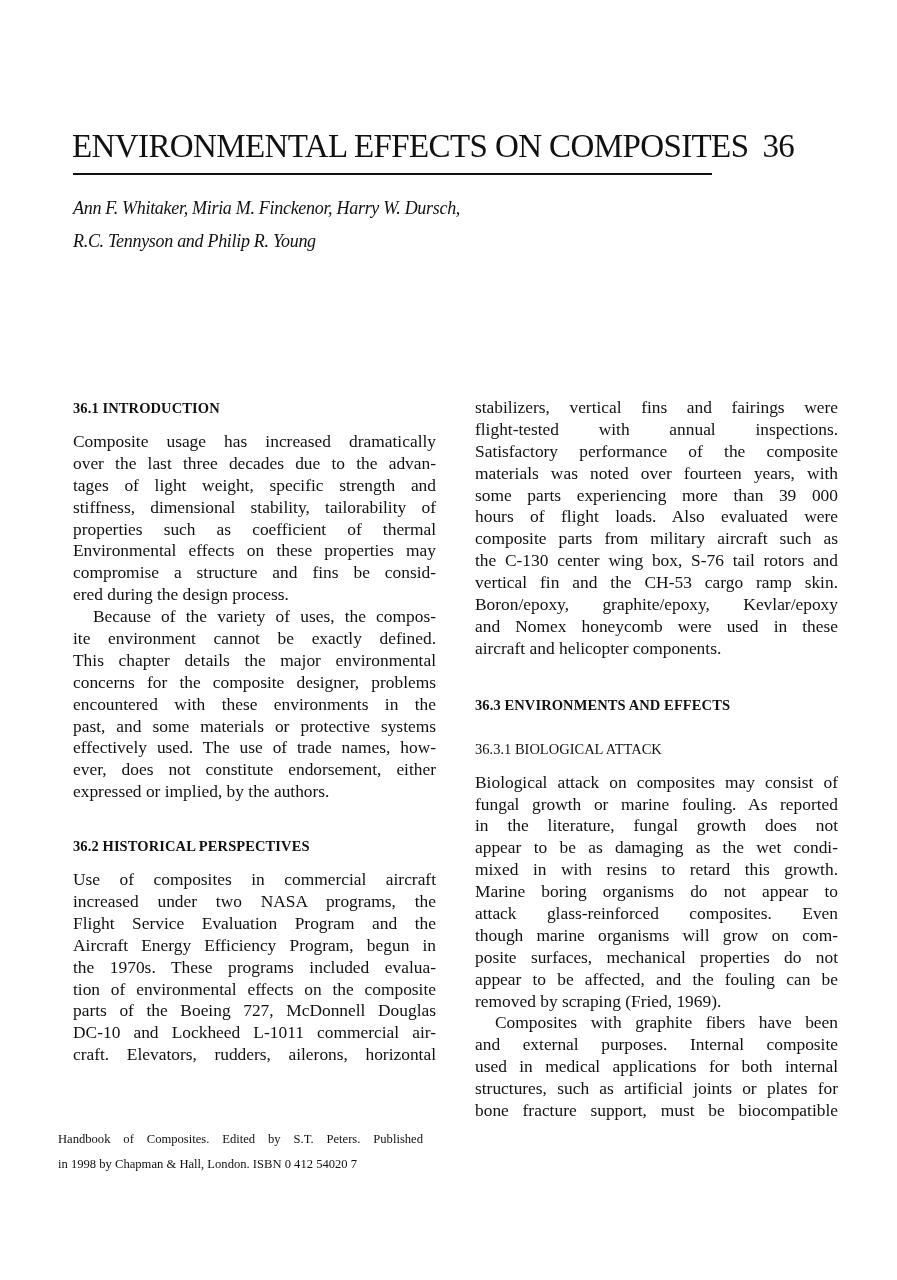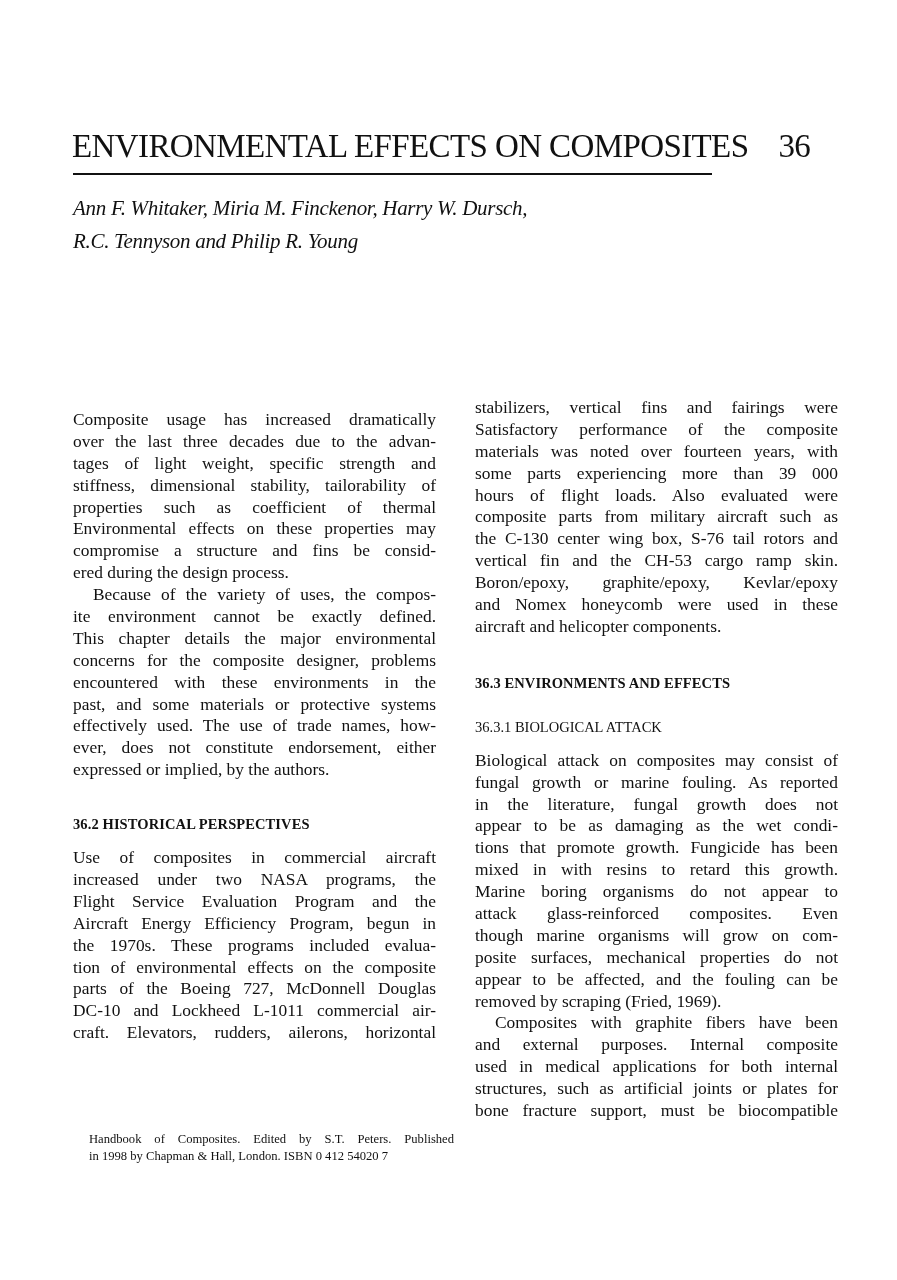--- a/index.html
+++ b/index.html
@@ -1,51 +1,52 @@
 <!DOCTYPE html>
 <html><head>
 <meta charset="utf-8">
 <style>
   html, body { margin:0; padding:0; background:#ffffff; }
   body { width:897px; height:1280px; position:relative; overflow:hidden;
          font-family:"Liberation Serif","DejaVu Serif",serif; color:#111; }
   .title { position:absolute; left:72px; top:128px; font-size:33px; letter-spacing:-0.6px;
            white-space:nowrap; line-height:36px; }
-  .title .num { margin-left:30px; }
+  .title .num { margin-left:14px; }
   .rule { position:absolute; left:73px; top:173px; width:639px; height:1.5px; background:#111; }
-  .authors { position:absolute; left:73px; top:192px; font-size:21px; font-style:italic;
+  .authors { position:absolute; left:73px; top:192px; font-size:18px; font-style:italic;
              line-height:33px; letter-spacing:-0.3px; }
   .authors div { white-space:nowrap; }
   .col { position:absolute; width:363px; font-size:17.4px; line-height:21.9px; }
   .col.left { left:73px; top:397px; }
   .col.right { left:475px; top:397px; }
   .line { display:block; text-align:justify; text-align-last:justify; white-space:nowrap;
           height:21.9px; overflow:visible; }
   .line.last { text-align-last:left; }
   .line.indent { padding-left:20px; }
   .h2 { font-weight:bold; font-size:14.5px; letter-spacing:0.1px; height:22px; line-height:22px; white-space:nowrap; }
   .h3 { font-size:14.5px; height:22px; line-height:22px; white-space:nowrap; }
   .gap-after-h { height:12px; }
   .gap-section { height:32px; }
-  .footnote { position:absolute; left:89px; top:1131px; font-size:12.6px; line-height:17px; width:365px; }
+  .footnote { position:absolute; left:58px; top:1131px; font-size:12.6px; line-height:17px; width:365px; }
   .footnote .line { height:17px; }
 </style>
 </head>
 <body>
 
 <div class="title">
   <span>ENVIRONMENTAL EFFECTS ON COMPOSITES</span><span class="num">36</span>
 </div>
 <div class="rule"></div>
 <div class="authors">
   <div>Ann F. Whitaker, Miria M. Finckenor, Harry W. Dursch,</div>
   <div>R.C. Tennyson and Philip R. Young</div>
 </div>
 
 <div class="col left">
+  <div class="h2">36.1 INTRODUCTION</div>
   <div class="gap-after-h"></div>
   <div>
     <span class="line">Composite usage has increased dramatically</span>
     <span class="line">over the last three decades due to the advan-</span>
     <span class="line">tages of light weight, specific strength and</span>
     <span class="line">stiffness, dimensional stability, tailorability of</span>
     <span class="line">properties such as coefficient of thermal</span>
     <span class="line">Environmental effects on these properties may</span>
     <span class="line">compromise a structure and fins be consid-</span>
     <span class="line last">ered during the design process.</span>
@@ -72,26 +73,27 @@
     <span class="line">the 1970s. These programs included evalua-</span>
     <span class="line">tion of environmental effects on the composite</span>
     <span class="line">parts of the Boeing 727, McDonnell Douglas</span>
     <span class="line">DC-10 and Lockheed L-1011 commercial air-</span>
     <span class="line">craft. Elevators, rudders, ailerons, horizontal</span>
   </div>
 </div>
 
 <div class="footnote">
   <span class="line">Handbook of Composites. Edited by S.T. Peters. Published</span>
-  <span class="line" style="text-align-last:left;">in 1998 by Chapman &amp; Hall, London. ISBN 0 412 54020 7</span>
+  <span class="line" style="text-align-last:left;margin-top:8px;">in 1998 by Chapman &amp; Hall, London. ISBN 0 412 54020 7</span>
 </div>
 
 <div class="col right">
   <div>
     <span class="line">stabilizers, vertical fins and fairings were</span>
+    <span class="line">flight-tested with annual inspections.</span>
     <span class="line">Satisfactory performance of the composite</span>
     <span class="line">materials was noted over fourteen years, with</span>
     <span class="line">some parts experiencing more than 39 000</span>
     <span class="line">hours of flight loads. Also evaluated were</span>
     <span class="line">composite parts from military aircraft such as</span>
     <span class="line">the C-130 center wing box, S-76 tail rotors and</span>
     <span class="line">vertical fin and the CH-53 cargo ramp skin.</span>
     <span class="line">Boron/epoxy, graphite/epoxy, Kevlar/epoxy</span>
     <span class="line">and Nomex honeycomb were used in these</span>
     <span class="line last">aircraft and helicopter components.</span>
@@ -99,21 +101,20 @@
   <div class="gap-section" style="height:34px;"></div>
   <div class="h2">36.3 ENVIRONMENTS AND EFFECTS</div>
   <div style="height:22px;"></div>
   <div class="h3">36.3.1 BIOLOGICAL ATTACK</div>
   <div class="gap-after-h"></div>
   <div>
     <span class="line">Biological attack on composites may consist of</span>
     <span class="line">fungal growth or marine fouling. As reported</span>
     <span class="line">in the literature, fungal growth does not</span>
     <span class="line">appear to be as damaging as the wet condi-</span>
-    <span class="line">tions that promote growth. Fungicide has been</span>
     <span class="line">mixed in with resins to retard this growth.</span>
     <span class="line">Marine boring organisms do not appear to</span>
     <span class="line">attack glass-reinforced composites. Even</span>
     <span class="line">though marine organisms will grow on com-</span>
     <span class="line">posite surfaces, mechanical properties do not</span>
     <span class="line">appear to be affected, and the fouling can be</span>
     <span class="line last">removed by scraping (Fried, 1969).</span>
   </div>
   <div>
     <span class="line indent">Composites with graphite fibers have been</span>

